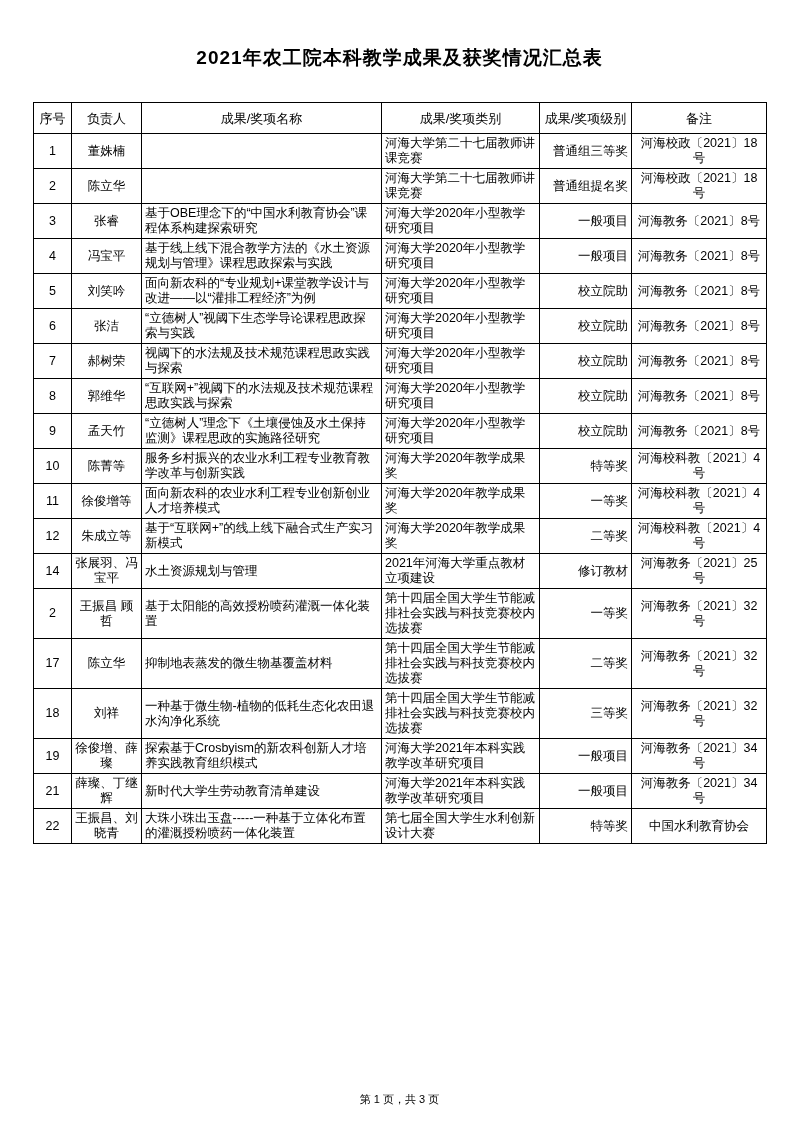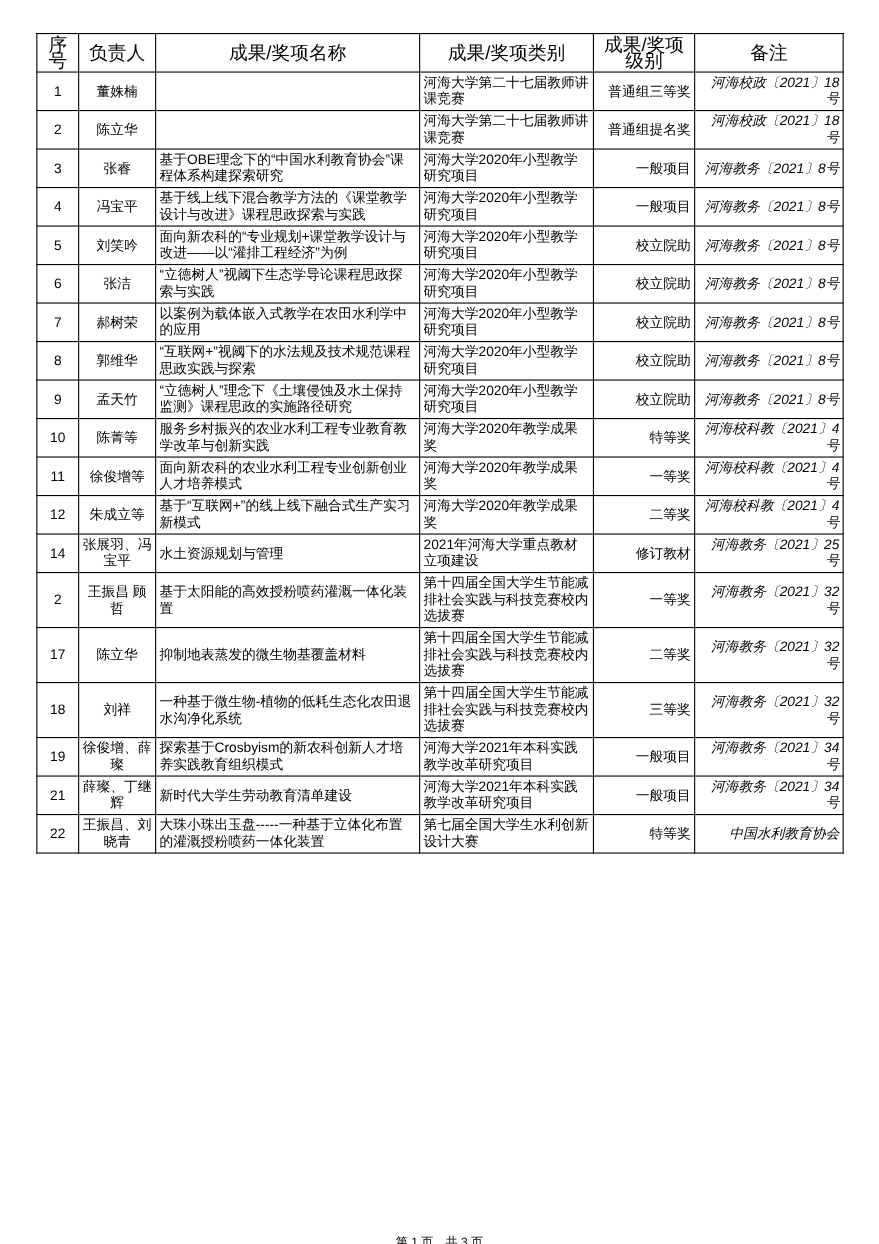--- a/index.html
+++ b/index.html
@@ -43,55 +43,56 @@
     border: 1px solid #000;
     vertical-align: middle;
     padding: 2px 3px;
     font-size: 12.5px;
     line-height: 15px;
     overflow: hidden;
   }
   table.grid th {
     text-align: center;
     font-weight: normal;
-    font-size: 17px;
+    font-size: 13px;
     height: 26px;
   }
   col.c-no      { width: 38px; }
   col.c-person  { width: 70px; }
   col.c-name    { width: 240px; }
   col.c-type    { width: 158px; }
   col.c-level   { width: 92px; }
   col.c-remark  { width: 135px; }
 
   td.no      { text-align: center; font-size: 13px; }
   td.person  { text-align: center; }
   td.name    { text-align: left; }
   td.type    { text-align: left; }
   td.level   { text-align: right; }
-  td.remark  { text-align: right; font-style: italic; }
+  td.remark  { text-align: center; }
 
   .small { font-size: 10.5px; line-height: 13px; }
   .clip  { display: block; max-height: 32px; overflow: hidden; }
 
   .footer {
     position: absolute;
     left: 0;
     right: 0;
     bottom: 24px;
     text-align: center;
     font-size: 11px;
   }
   tr.r { height: 34px; }
 </style>
 </head>
 <body>
 
 <div class="page">
 
+  <h1 class="doc-title">2021年农工院本科教学成果及获奖情况汇总表</h1>
 
   <div class="table-wrap">
     <table class="grid">
       <colgroup>
         <col class="c-no">
           <col class="c-person">
           <col class="c-name">
           <col class="c-type">
           <col class="c-level">
           <col class="c-remark">
@@ -127,21 +128,21 @@
           <td class="no">3</td>
           <td class="person">张睿</td>
           <td class="name">基于OBE理念下的“中国水利教育协会”课程体系构建探索研究</td>
           <td class="type">河海大学2020年小型教学研究项目</td>
           <td class="level">一般项目</td>
           <td class="remark">河海教务〔2021〕8号</td>
         </tr>
         <tr class="r">
           <td class="no">4</td>
           <td class="person">冯宝平</td>
-          <td class="name">基于线上线下混合教学方法的《课堂教学设计与改进》课程思政探索与实践</td>
+          <td class="name">基于线上线下混合教学方法的《水土资源规划与管理》课程思政探索与实践</td>
           <td class="type">河海大学2020年小型教学研究项目</td>
           <td class="level">一般项目</td>
           <td class="remark">河海教务〔2021〕8号</td>
         </tr>
         <tr class="r">
           <td class="no">5</td>
           <td class="person">刘笑吟</td>
           <td class="name">
               <span class="clip">面向新农科的“专业规划+课堂教学设计与改进——以“灌排工程经济”为例</span>
             </td>
@@ -153,21 +154,21 @@
           <td class="no">6</td>
           <td class="person">张洁</td>
           <td class="name">“立德树人”视阈下生态学导论课程思政探索与实践</td>
           <td class="type">河海大学2020年小型教学研究项目</td>
           <td class="level">校立院助</td>
           <td class="remark">河海教务〔2021〕8号</td>
         </tr>
         <tr class="r">
           <td class="no">7</td>
           <td class="person">郝树荣</td>
-          <td class="name">以案例为载体嵌入式教学在农田水利学中的应用</td>
+          <td class="name">视阈下的水法规及技术规范课程思政实践与探索</td>
           <td class="type">河海大学2020年小型教学研究项目</td>
           <td class="level">校立院助</td>
           <td class="remark">河海教务〔2021〕8号</td>
         </tr>
         <tr class="r">
           <td class="no">8</td>
           <td class="person">郭维华</td>
           <td class="name">“互联网+”视阈下的水法规及技术规范课程思政实践与探索</td>
           <td class="type">河海大学2020年小型教学研究项目</td>
           <td class="level">校立院助</td>

